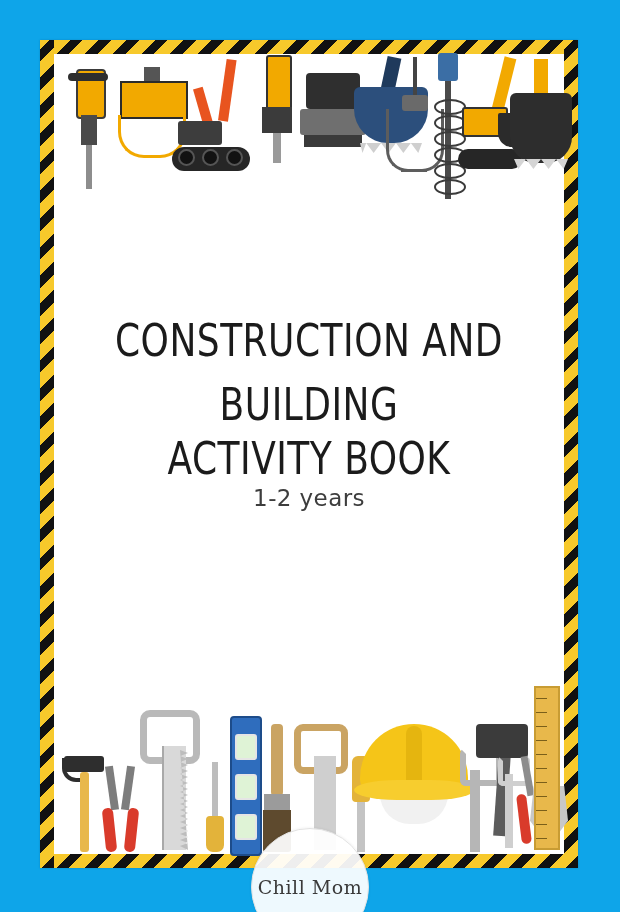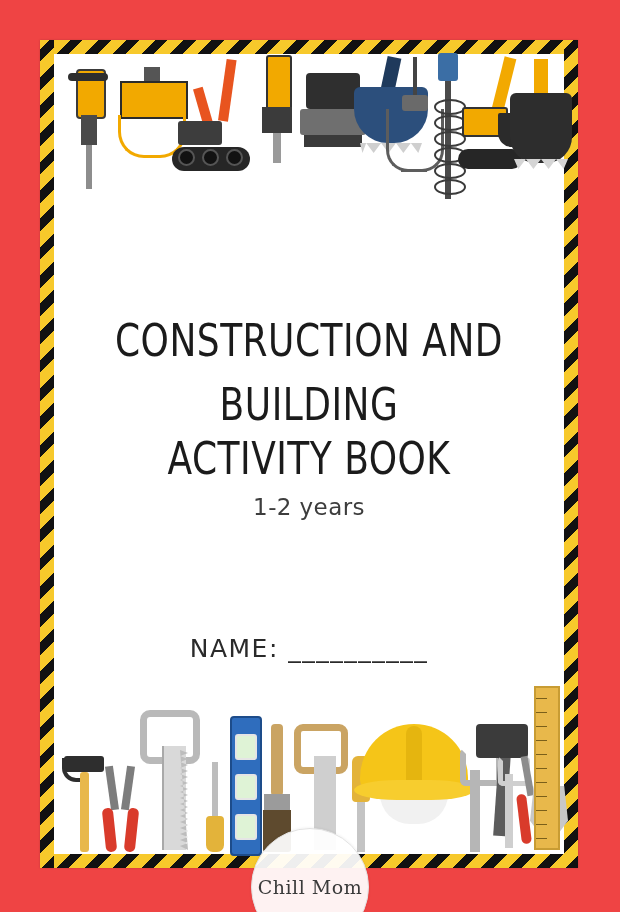--- a/index.html
+++ b/index.html
@@ -14,21 +14,21 @@
     font-family: "DejaVu Sans", sans-serif;
     overflow: hidden;
   }
 
   
   .page {
     position: absolute;
     left: 0; top: 0;
     width: 620px;
     height: 912px;
-    background: #ef4444;
+    background: #0ea5e9;
   }
 
   .sheet {
     position: absolute;
     left: 40px;
     top: 40px;
     width: 538px;
     height: 828px;
     background: #ffffff;
     box-shadow: 0 0 2px rgba(0,0,0,0.18);
@@ -152,21 +152,21 @@
     font-stretch: condensed;
     margin: 0;
     padding: 0 14px;
     text-transform: uppercase;
     transform: scaleY(1.12);
   }
 
   .subtitle {
     position: absolute;
     left: 0;
-    top: 440px;
+    top: 431px;
     width: 510px;
     text-align: center;
     font-size: 23px;
     color: #3d3d3d;
     letter-spacing: 0.4px;
   }
 
   .name-line {
     position: absolute;
     left: 0;
@@ -373,21 +373,20 @@
 
       </div>
 
       <div class="title-block">
         <div class="title">Construction And Building</div>
         <div class="title">activity book</div>
       </div>
 
       <div class="subtitle">1-2 years</div>
 
-      <div class="name-line">NAME: __________</div>
 
       <div class="tools-band">
 
         <div class="tool hammer">
           <div class="hm-head"></div>
             <div class="hm-claw"></div>
             <div class="hm-handle"></div>
         </div>
 
         <div class="tool pliers">

